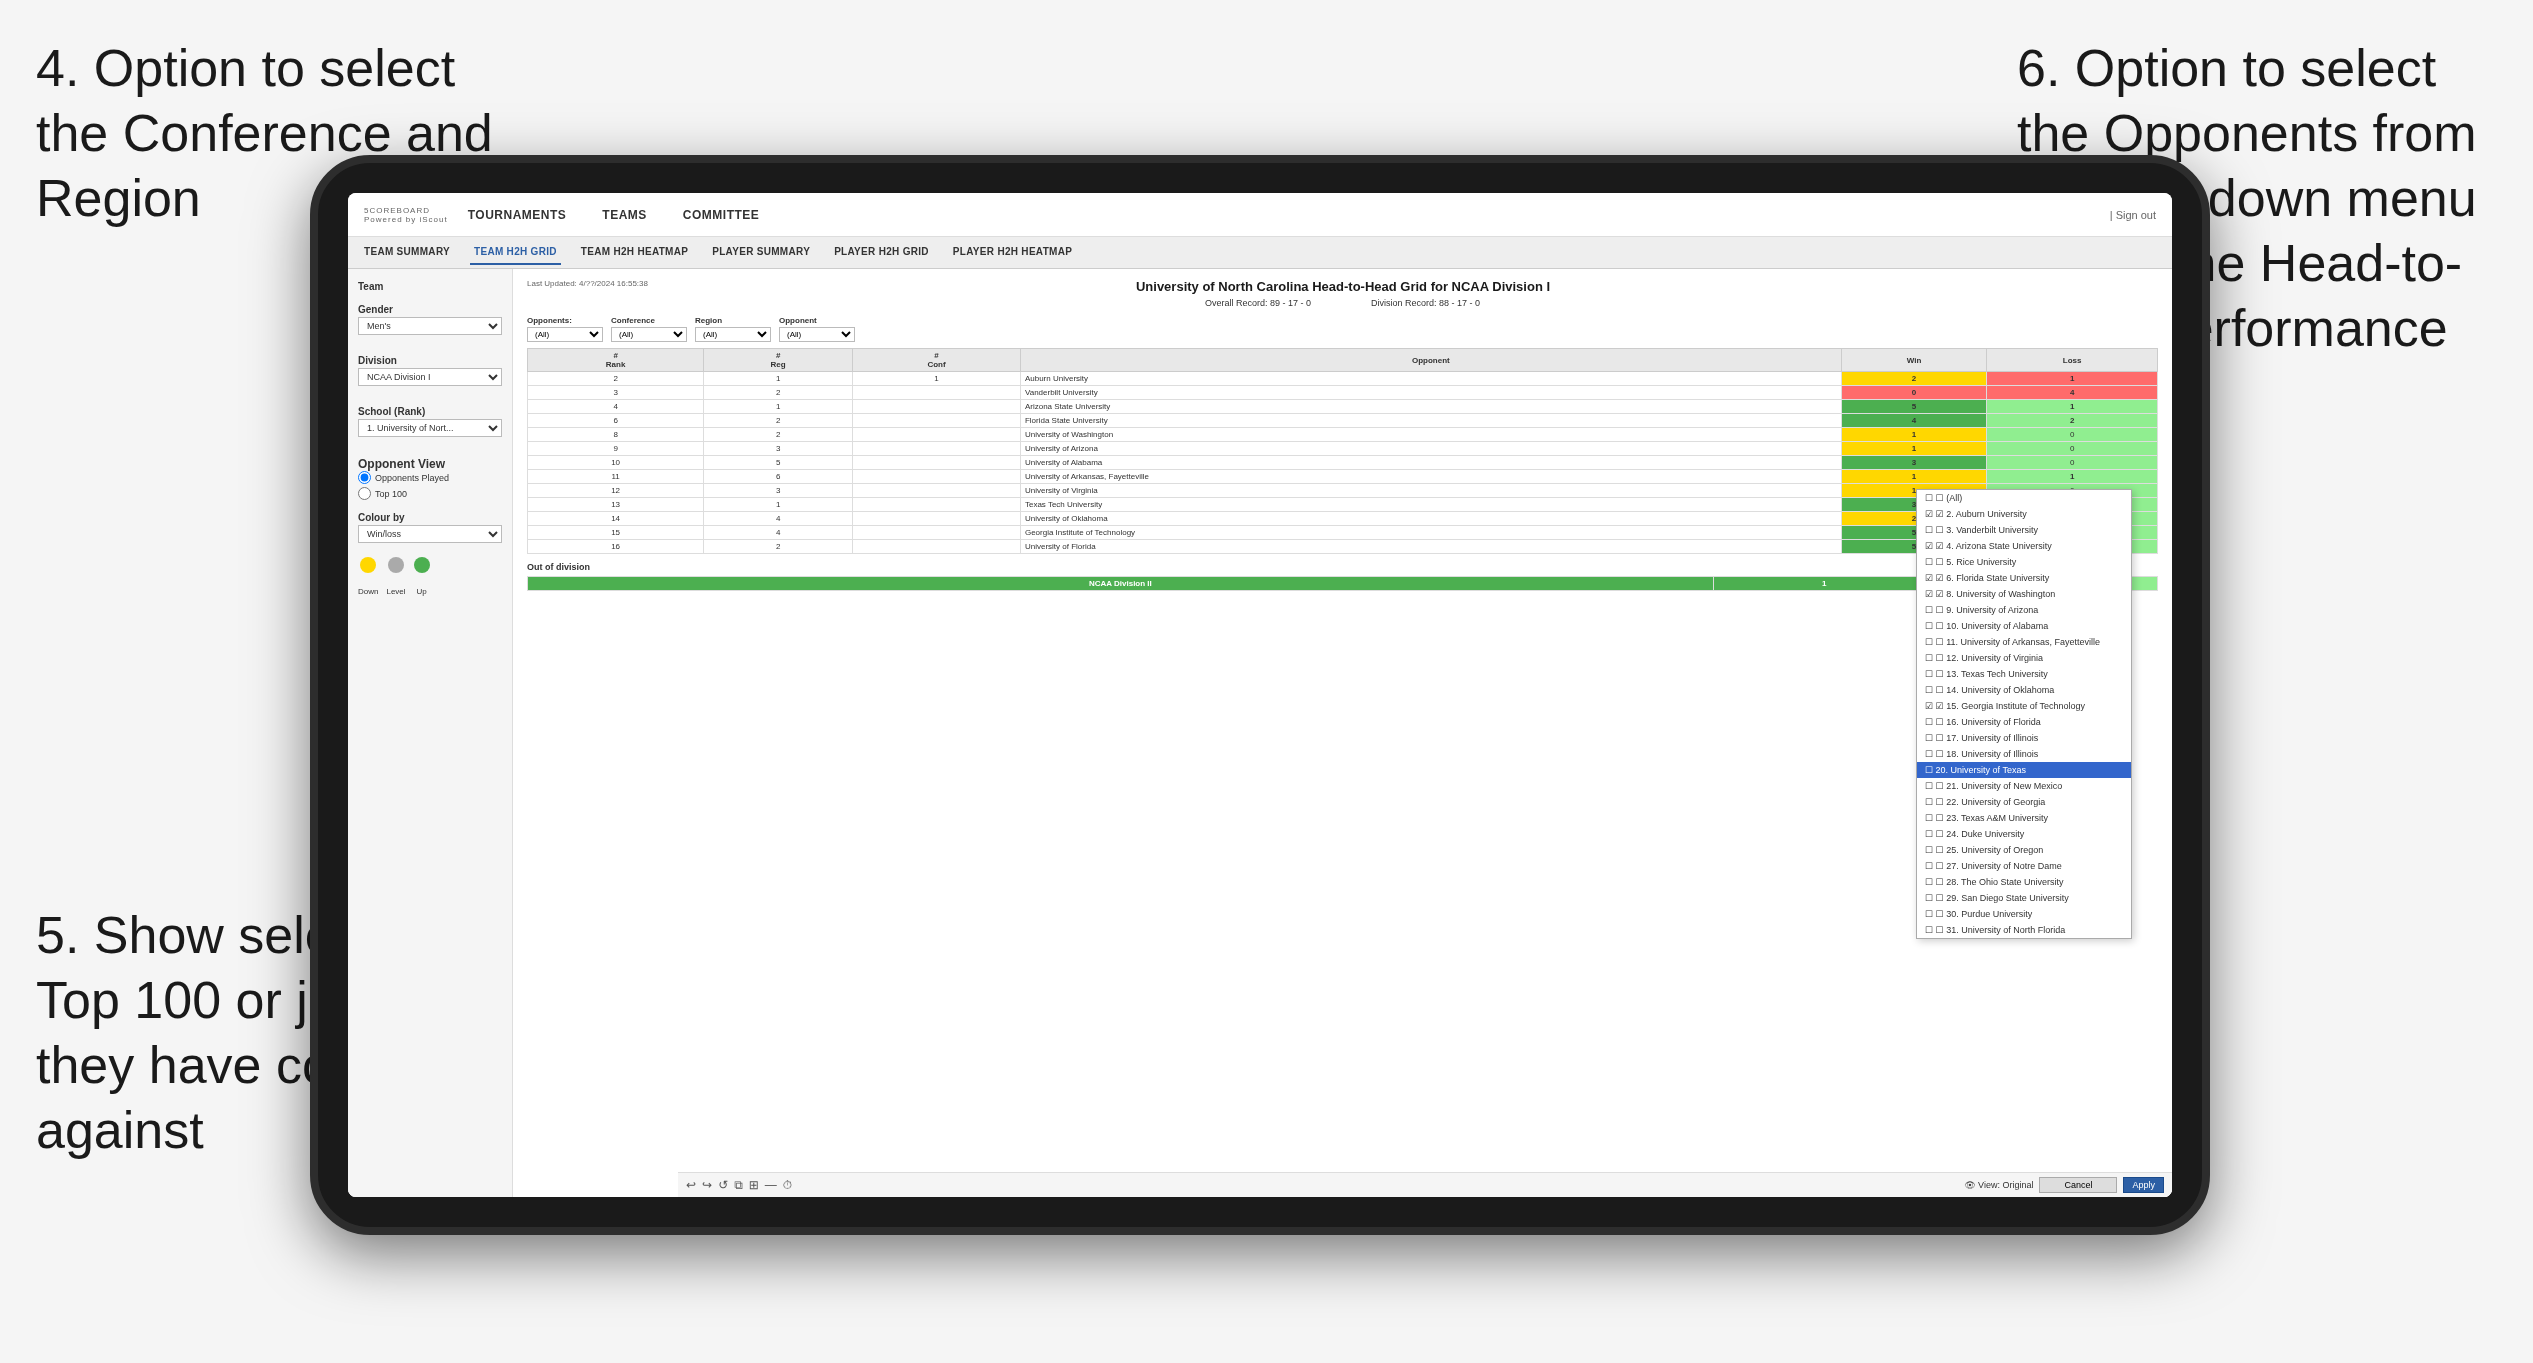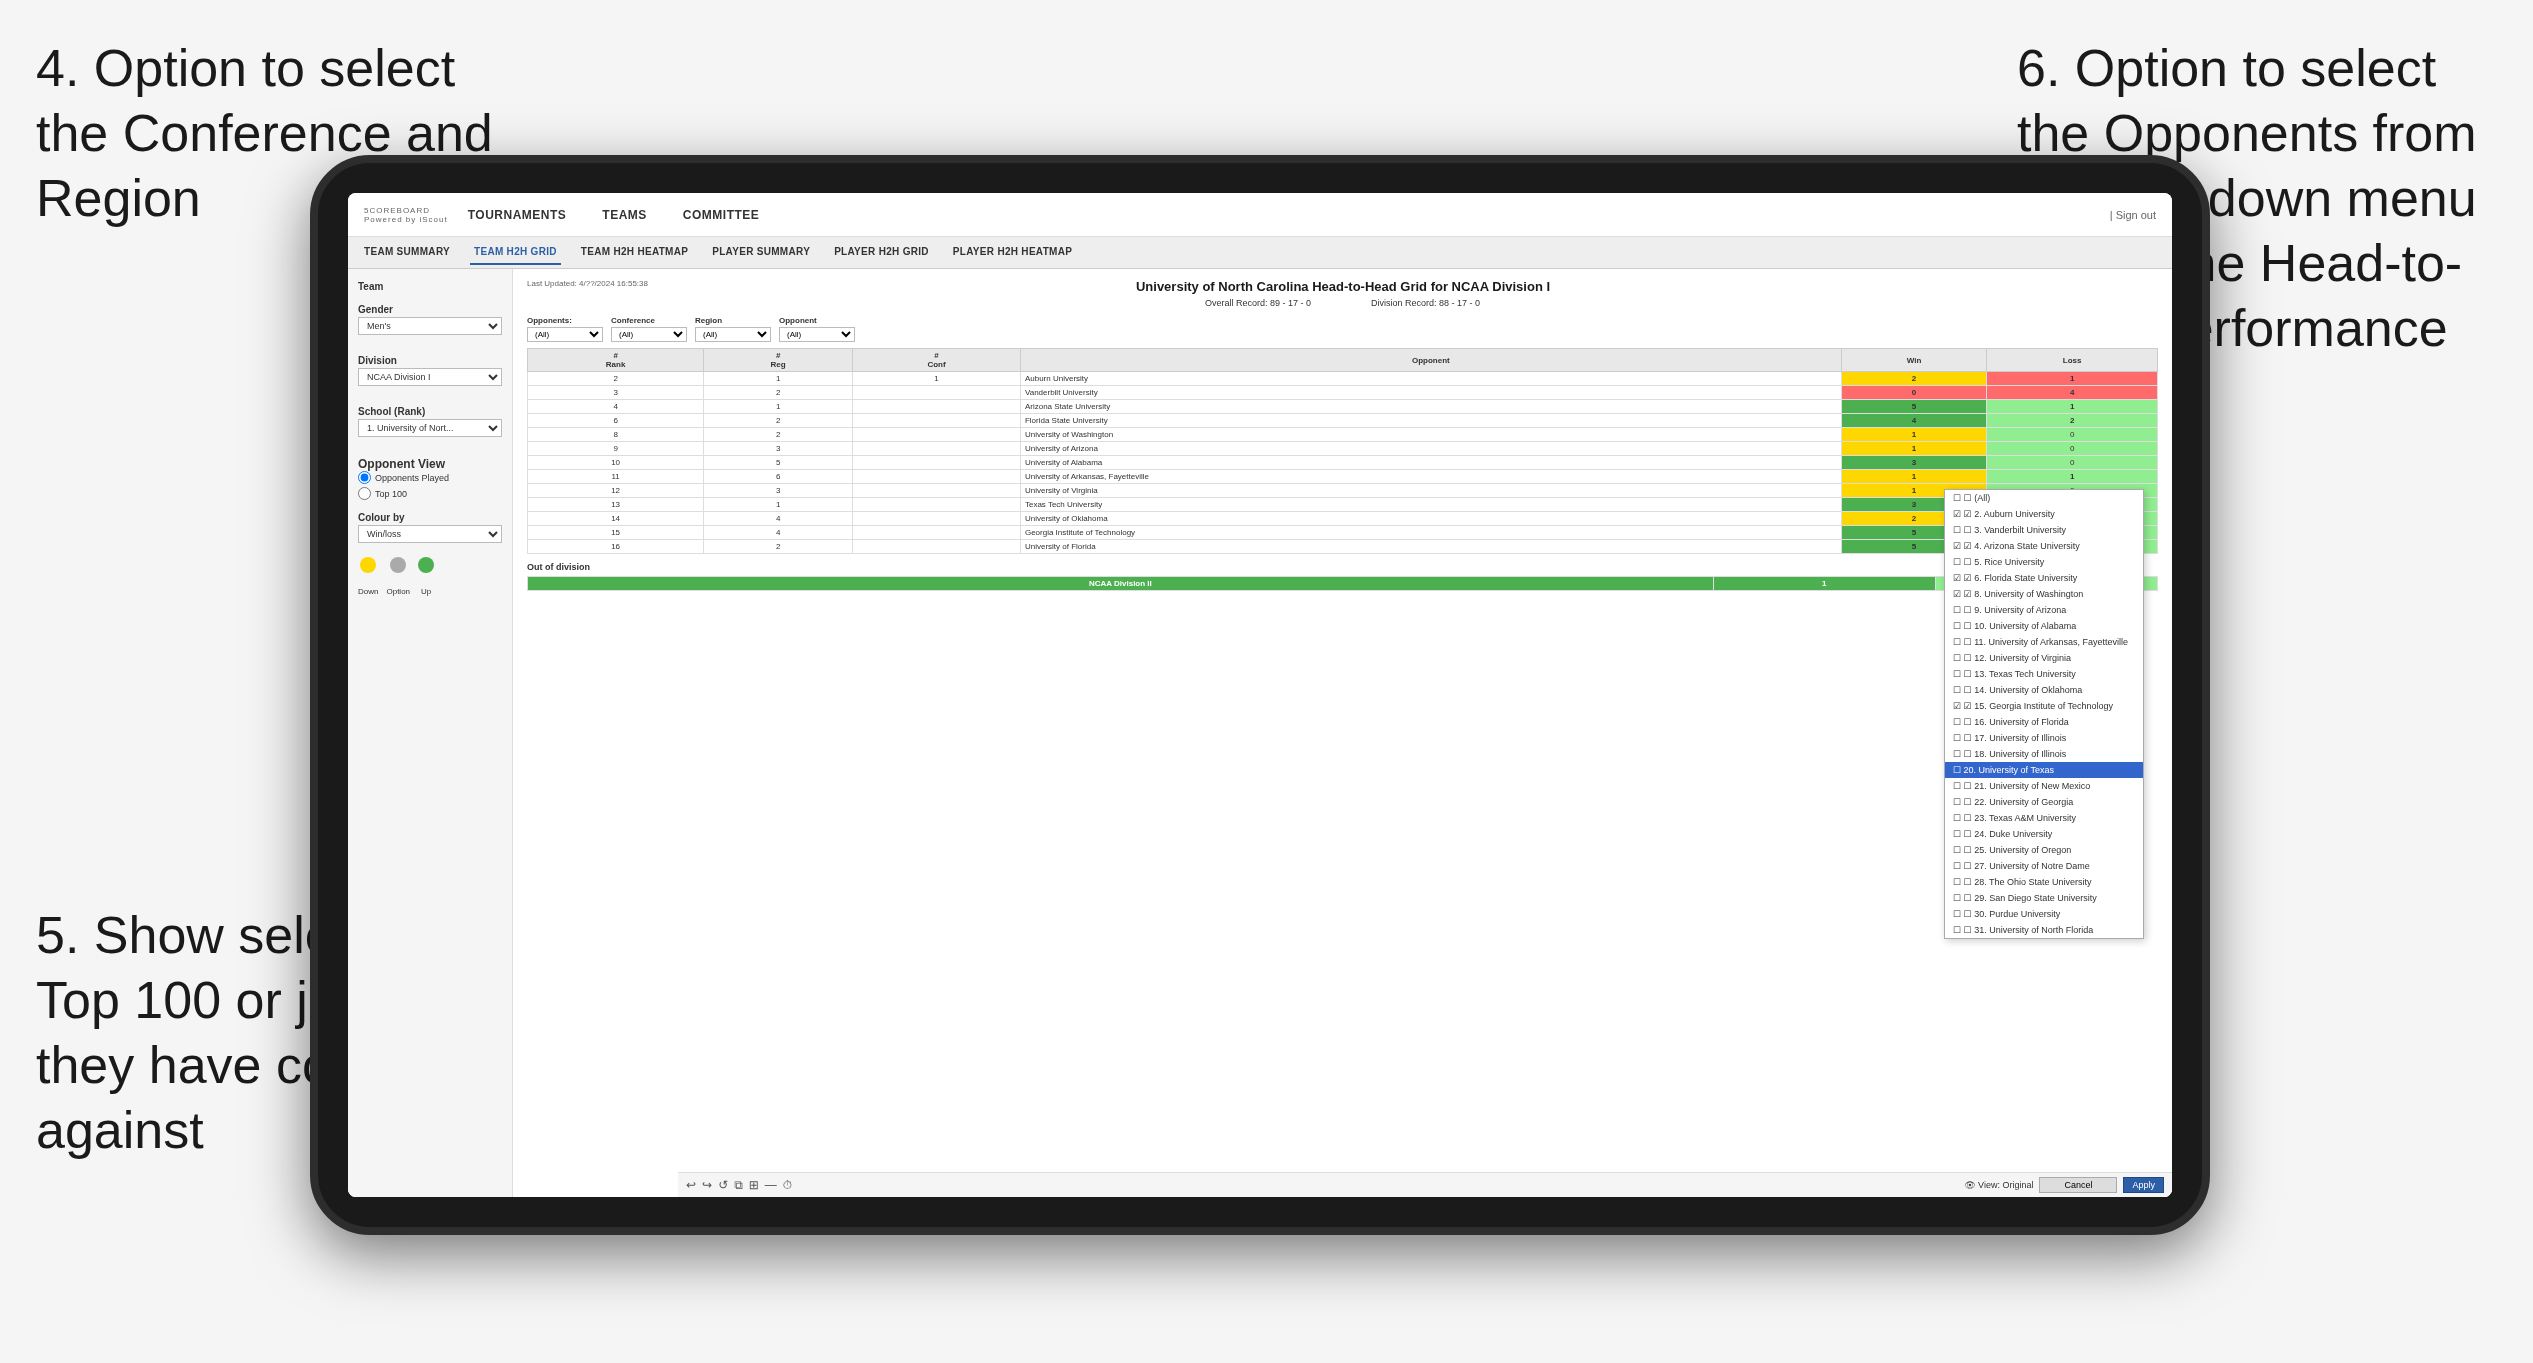--- a/index.html
+++ b/index.html
@@ -307,23 +307,23 @@
     }
 
     .loss-cell0 {
       background: #90ee90;
       text-align: center;
     }
 
     
     .dropdown-overlay {
       position: absolute;
-      right: 28px;
+      right: 40px;
       top: 220px;
-      width: 200px;
+      width: 216px;
       background: #fff;
       border: 1px solid #aaa;
       box-shadow: 2px 2px 8px rgba(0,0,0,0.2);
       z-index: 10;
       font-size: 9px;
     }
 
     .dropdown-item {
       padding: 3px 8px;
       color: #333;
@@ -516,21 +516,21 @@
           <select class="sidebar-select">
             <option>Win/loss</option>
           </select>
           <div class="legend-row">
             <div class="legend-item">
               <div class="legend-dot" style="background:#ffd700;"></div>
               <span class="legend-label">Down</span>
             </div>
             <div class="legend-item">
               <div class="legend-dot" style="background:#aaa;"></div>
-              <span class="legend-label">Option</span>
+              <span class="legend-label">Level</span>
             </div>
             <div class="legend-item">
               <div class="legend-dot" style="background:#4caf50;"></div>
               <span class="legend-label">Up</span>
             </div>
           </div>
         </div>
       </div>
 
       <div class="grid-area">

